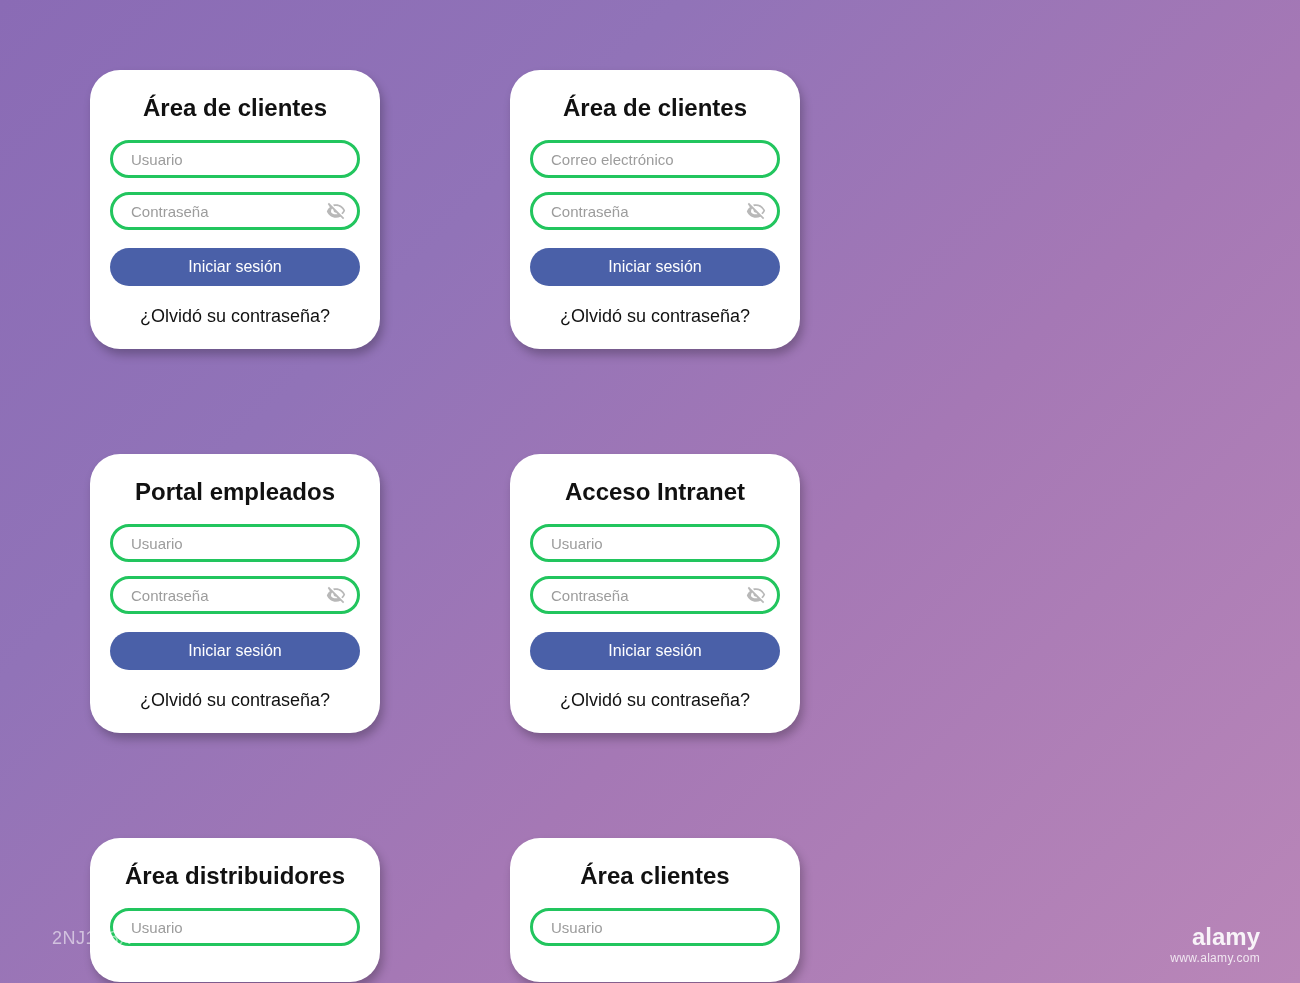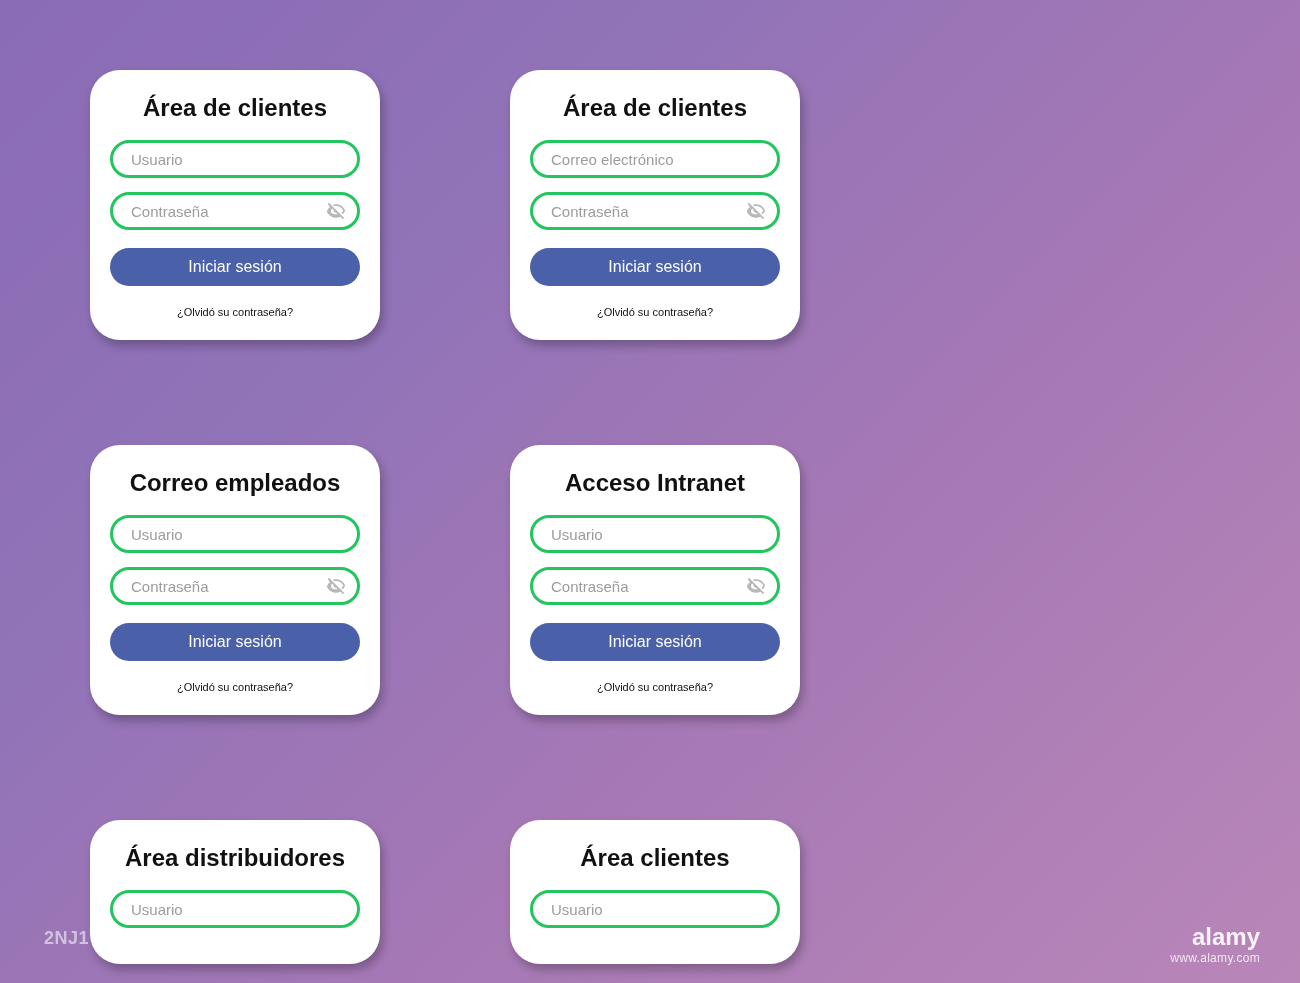--- a/index.html
+++ b/index.html
@@ -73,32 +73,32 @@
     border: none;
     border-radius: 19px;
     background: #4a60a8;
     color: #fff;
     font-size: 16px;
     cursor: pointer;
     margin-top: 4px;
     margin-bottom: 20px;
   }
   .forgot {
-    font-size: 11px;
+    font-size: 18px;
     color: #111;
     cursor: pointer;
     text-align: right;
   }
   .watermark-a {
     position: absolute;
     bottom: 34px;
-    left: 44px;
+    left: 52px;
     color: rgba(255,255,255,.55);
     font-size: 18px;
-    font-weight: 700;
+    font-weight: 400;
     letter-spacing: .5px;
   }
   .watermark-b {
     position: absolute;
     bottom: 18px;
     right: 40px;
     text-align: right;
   }
   .watermark-b .brand {
     color: rgba(255,255,255,.9);
@@ -131,21 +131,21 @@
       <div class="field"><input type="text" placeholder="Correo electrónico" style=""></div>
       <div class="field"><input type="text" placeholder="Contraseña" style=""><span class="eye">
           <svg viewBox="0 0 24 24">
             <path d="M12 6c3.79 0 7.17 2.13 8.82 5.5-.59 1.22-1.44 2.27-2.46 3.12l1.42 1.42C21.27 14.8 22.41 13.26 23 11.5 21.27 7.11 17 4 12 4c-1.27 0-2.49.2-3.64.57l1.65 1.65C10.64 6.08 11.31 6 12 6zM2.1 3.51 3.51 2.1l18.39 18.39-1.41 1.41-3.07-3.07C15.68 19.55 13.89 20 12 20c-5 0-9.27-3.11-11-7.5.77-1.97 2.06-3.67 3.68-4.96L2.1 3.51zM12 16c.69 0 1.36-.08 1.99-.22l-1.77-1.77c-.07.01-.15.02-.22.02-1.66 0-3-1.34-3-3 0-.07.01-.15.02-.22L7.25 9.04C6.47 9.91 6 11.07 6 12.5 6 14.43 8.69 16 12 16z"></path>
           </svg>
         </span></div>
       <button class="btn">Iniciar sesión</button>
       <div class="forgot">¿Olvidó su contraseña?</div>
     </div>
     <div class="card">
-      <h2>Correo empleados</h2>
+      <h2>Portal empleados</h2>
       <div class="field"><input type="text" placeholder="Usuario" style=""></div>
       <div class="field"><input type="text" placeholder="Contraseña" style=""><span class="eye">
           <svg viewBox="0 0 24 24">
             <path d="M12 6c3.79 0 7.17 2.13 8.82 5.5-.59 1.22-1.44 2.27-2.46 3.12l1.42 1.42C21.27 14.8 22.41 13.26 23 11.5 21.27 7.11 17 4 12 4c-1.27 0-2.49.2-3.64.57l1.65 1.65C10.64 6.08 11.31 6 12 6zM2.1 3.51 3.51 2.1l18.39 18.39-1.41 1.41-3.07-3.07C15.68 19.55 13.89 20 12 20c-5 0-9.27-3.11-11-7.5.77-1.97 2.06-3.67 3.68-4.96L2.1 3.51zM12 16c.69 0 1.36-.08 1.99-.22l-1.77-1.77c-.07.01-.15.02-.22.02-1.66 0-3-1.34-3-3 0-.07.01-.15.02-.22L7.25 9.04C6.47 9.91 6 11.07 6 12.5 6 14.43 8.69 16 12 16z"></path>
           </svg>
         </span></div>
       <button class="btn">Iniciar sesión</button>
       <div class="forgot">¿Olvidó su contraseña?</div>
     </div>
     <div class="card">

